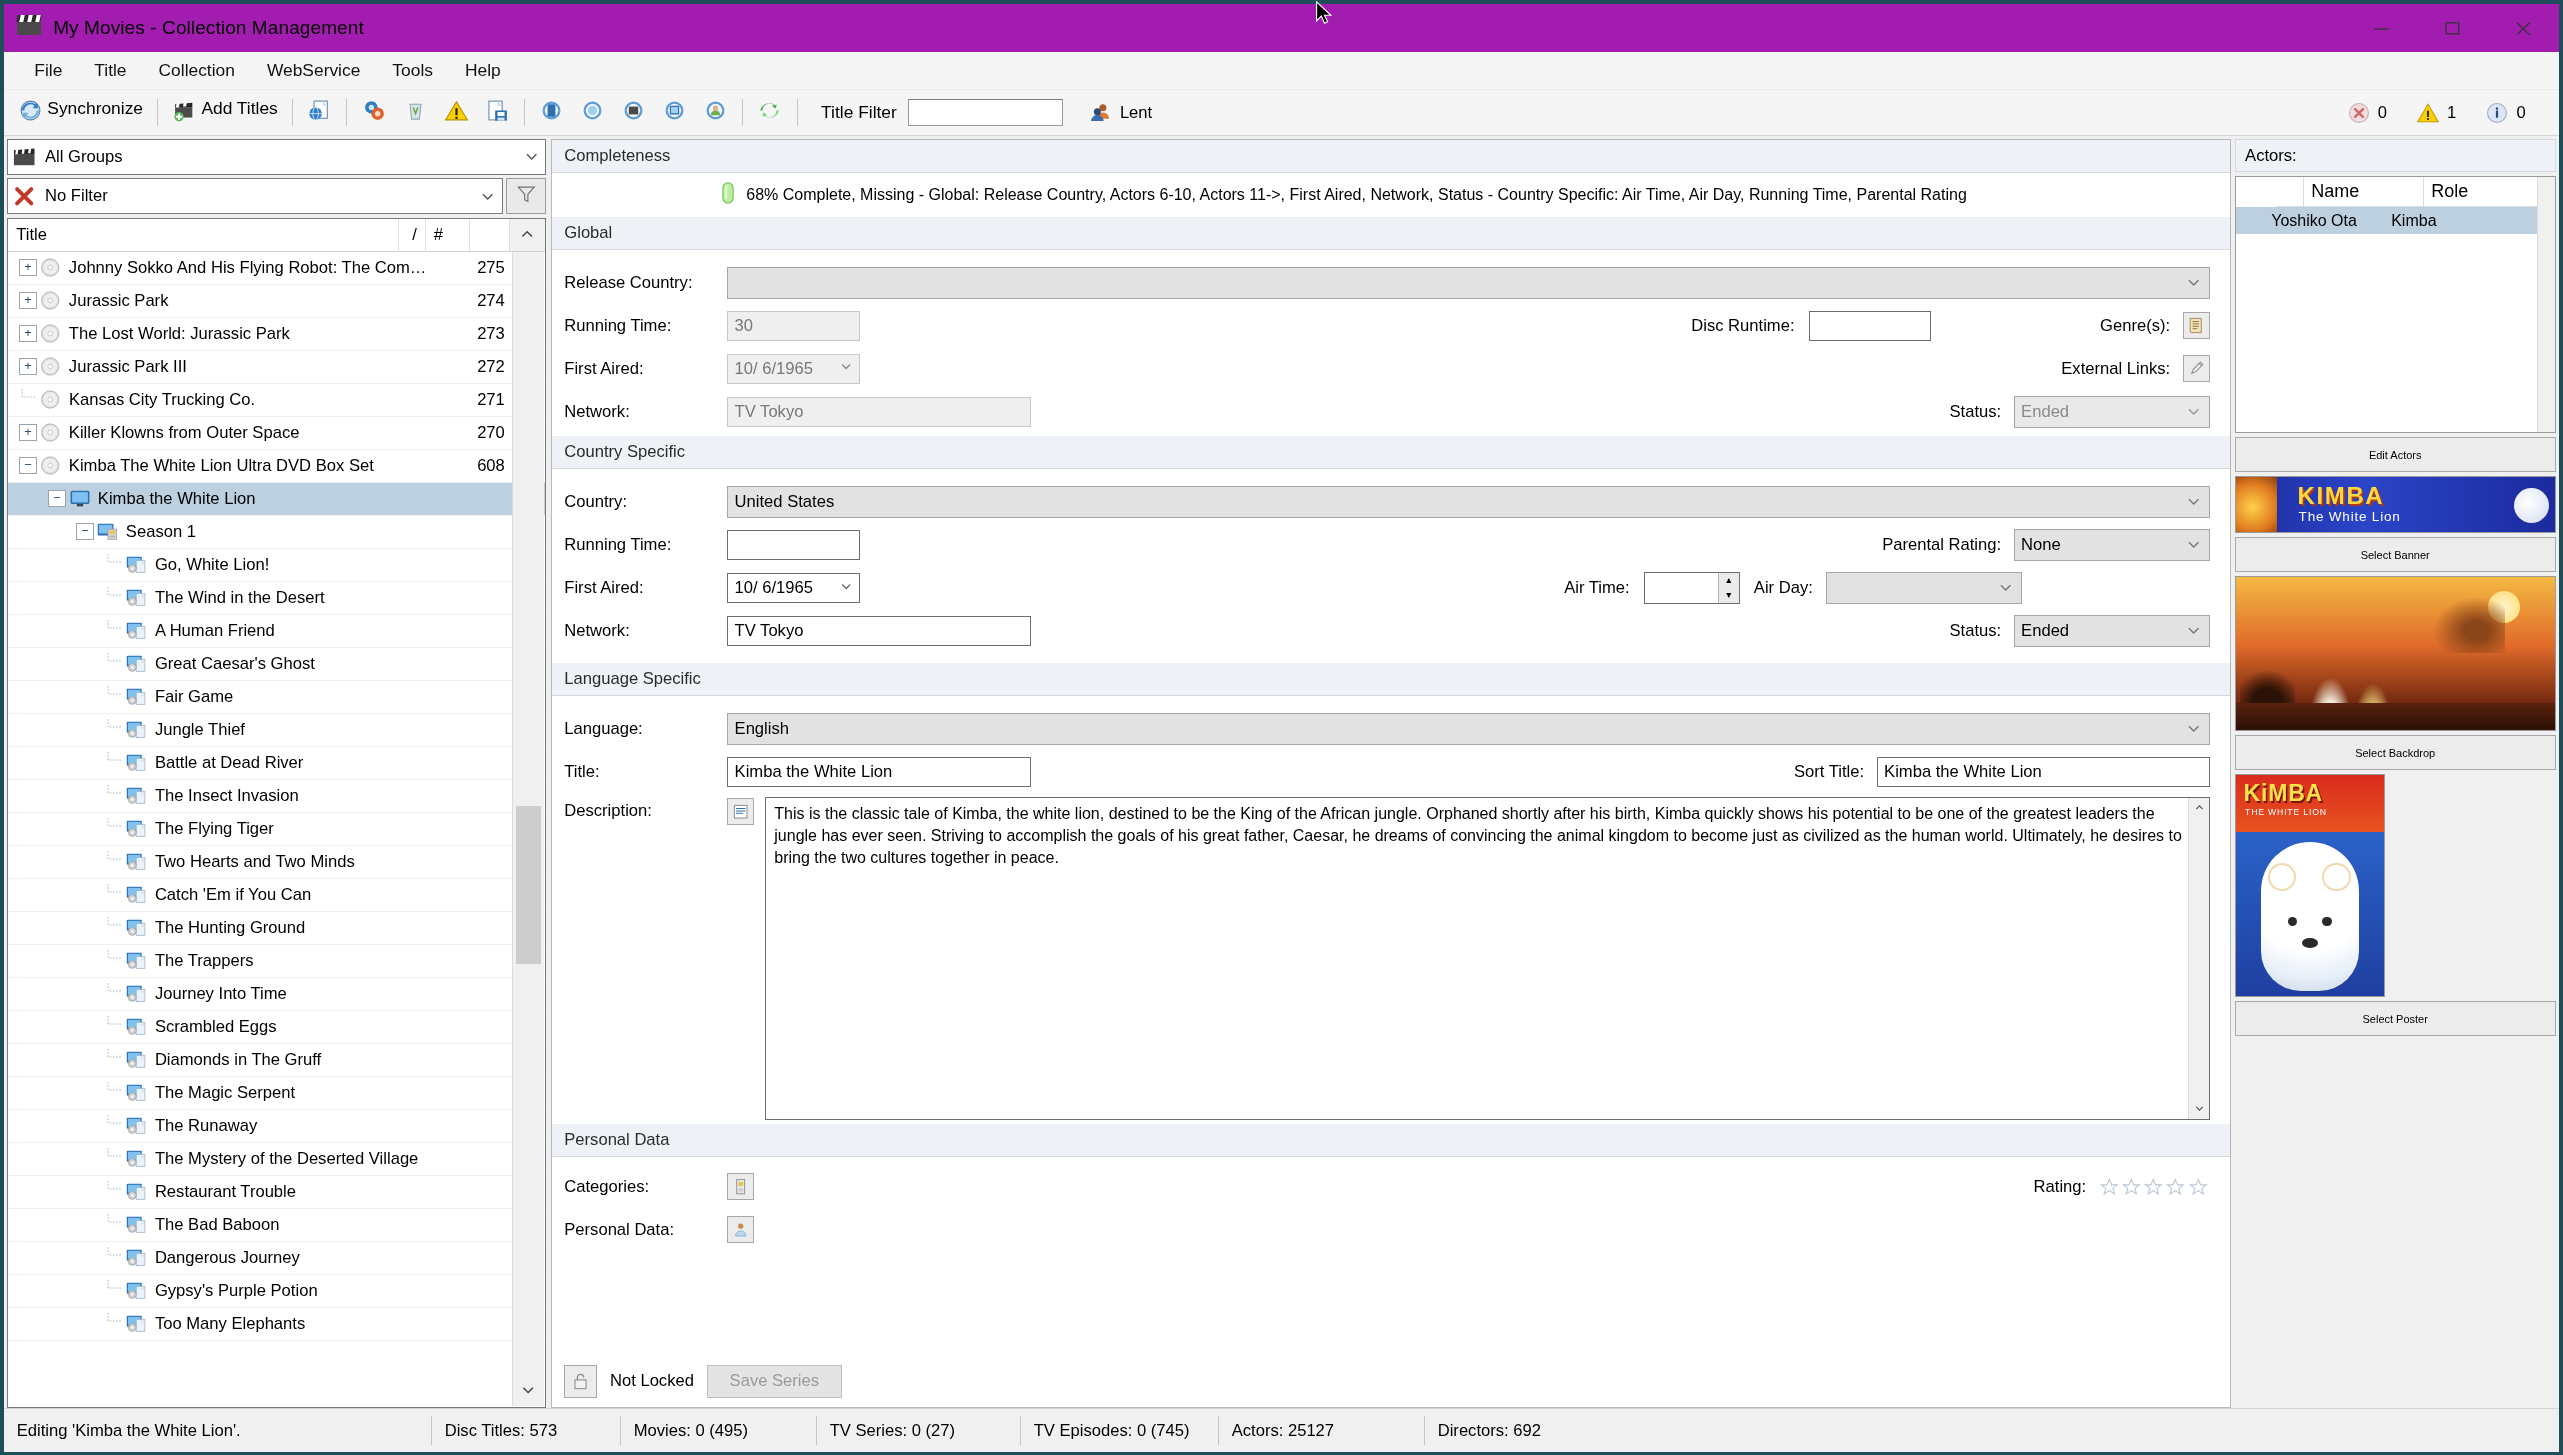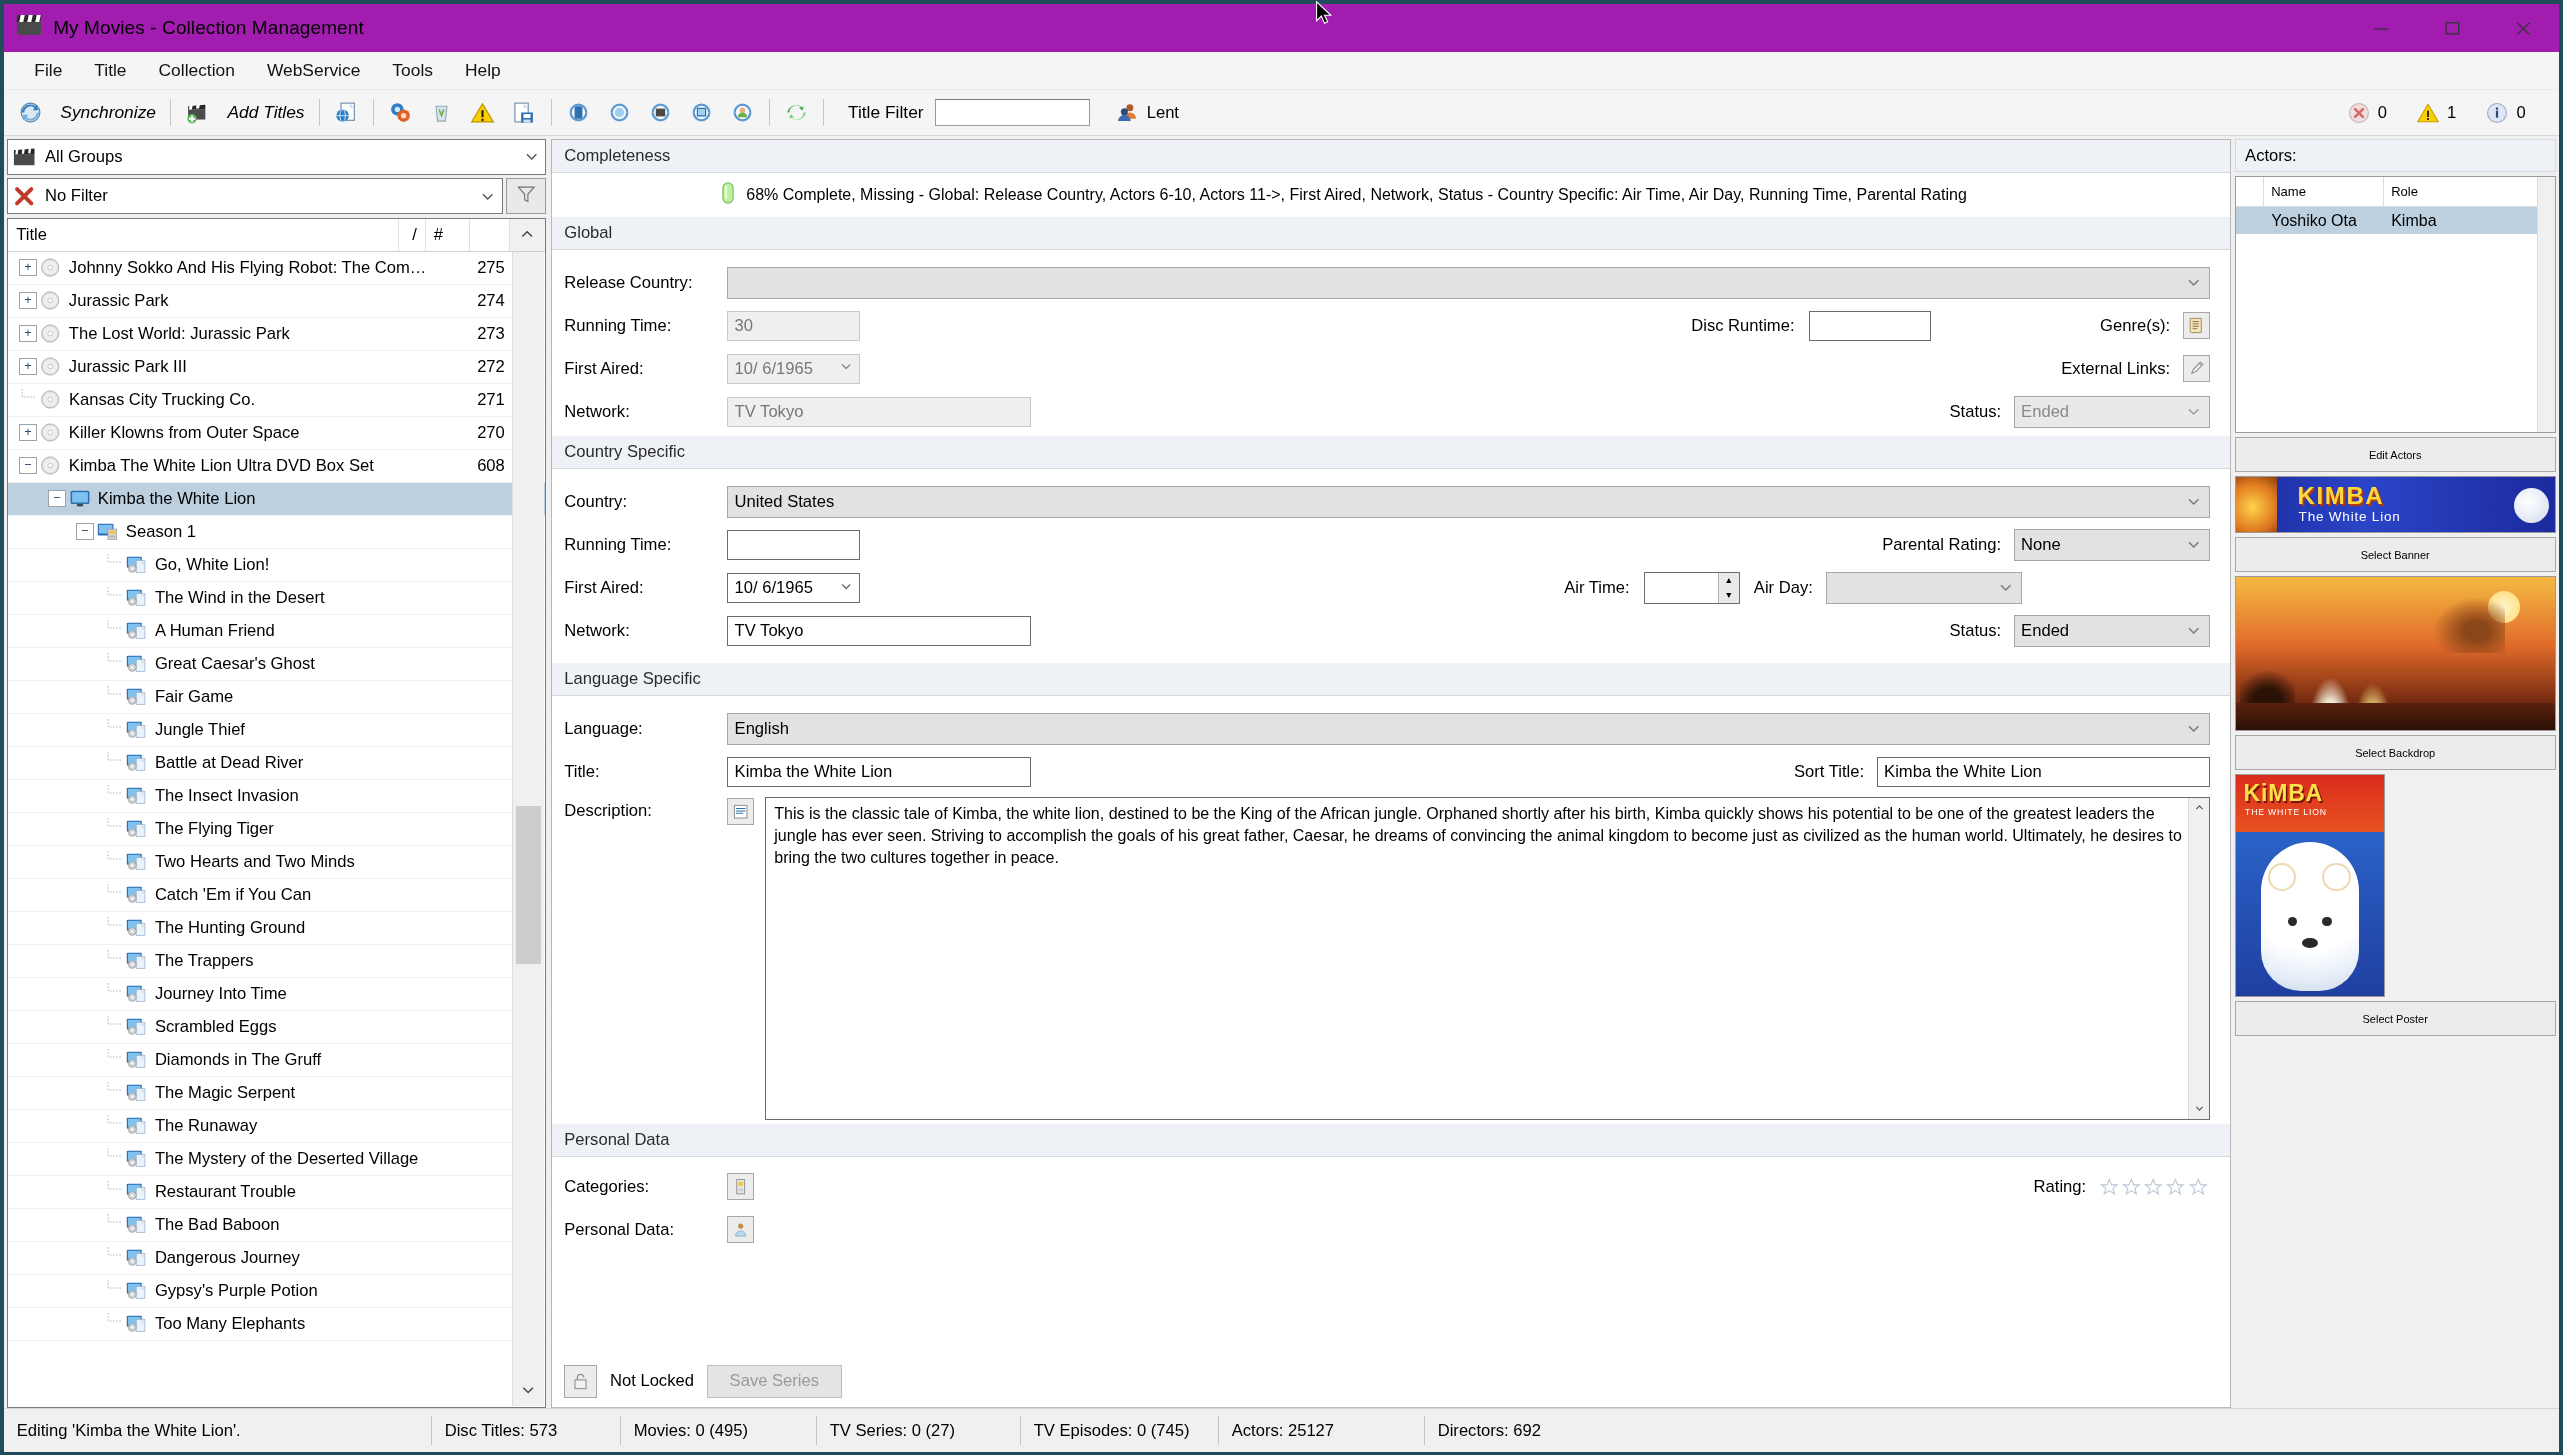--- a/index.html
+++ b/index.html
@@ -45,21 +45,21 @@
   }
   .menu-item { padding:4.8px 16px; font-size:17.4px; color:#111; }
 
   
   .toolbar {
     height:46px; background:#f5f5f5;
     display:flex; align-items:center;
     padding-left:6.3px; flex:0 0 46px;
     border-bottom:0.8px solid #d8d8d8;
   }
-  .tb-item { display:flex; align-items:center; gap:17px; padding:3.2px 8px; height:36px;font-style:italic; }
+  .tb-item { display:flex; gap:4px; padding:3.2px 8px; height:36px; }
   .tb-item .lbl { font-size:17.4px; }
   .tb-sep { width:0.8px; height:27px; background:#c6c6c6; margin:0 6.3px; }
   .tb-ico { width:25px; height:25px; position:relative; display:inline-block; }
   .filter-label { font-size:17.4px; margin-left:17.4px; margin-right:11px; }
   .filter-input {
     width:155px; height:27px; background:#fff;
     border:0.8px solid #9a9a9a; border-top-color:#7a7a7a;
   }
   .lent-wrap { display:flex; align-items:center; gap:7.1px; margin-left:25px; }
   .tb-right { margin-left:auto; display:flex; align-items:center; gap:4.8px; padding-right:20.6px; }
@@ -148,21 +148,21 @@
   .star { width:20.6px; height:20.6px; }
 
   .locked-row { display:flex; align-items:center; gap:12.7px; padding:8px 0 0 12.7px; }
   .lock-btn { width:33px; height:33px; background:#ececec; border:0.8px solid #a8a8a8; display:flex;align-items:center;justify-content:center;}
   .save-btn { height:33px; padding:0 22px; background:#e4e4e4; border:0.8px solid #bdbdbd; color:#9a9a9a; display:flex; align-items:center; font-size:16.6px;}
 
   
   .right { width:326px; flex:0 0 326px; padding:3.2px 3.2px 0 1.6px; display:flex; flex-direction:column; gap:4px; }
   .actors-hdr { background:#eef1f5; border:0.8px solid #d4d9e0; height:33px; display:flex; align-items:center; padding-left:9.5px; font-size:16.6px;}
   .actors-grid { height:257px; background:#fff; border:0.8px solid #9a9a9a; display:flex; flex-direction:column; position:relative;}
-  .ag-head { display:flex; height:30px; border-bottom:0.8px solid #dcdcdc; font-size:13px; }
+  .ag-head { display:flex; height:30px; border-bottom:0.8px solid #dcdcdc; font-size:18px;margin-left:40px; }
   .ag-head div { display:flex; align-items:center; padding-left:7.1px; border-right:0.8px solid #dcdcdc; }
   .ag-c0 { width:28.5px; flex:0 0 28.5px; }
   .ag-c1 { width:120px; flex:0 0 120px; }
   .ag-c2 { flex:1; }
   .ag-row { display:flex; height:27px; font-size:16px; background:#bdd0e0;}
   .ag-row div { display:flex; align-items:center; padding-left:7.1px; }
   .ag-sb { position:absolute; right:0; top:0; bottom:0; width:17.4px; background:#f0f0f0; border-left:0.8px solid #dcdcdc;}
   .rbtn { height:35px; background:#ececec; border:0.8px solid #a8a8a8; display:flex; align-items:center; justify-content:center; font-size:11px;}
   .banner { height:57px; border:0.8px solid #9a9a9a; position:relative; overflow:hidden; background:#1b1f6e; }
   .backdrop { height:155px; border:0.8px solid #9a9a9a; position:relative; overflow:hidden; }

